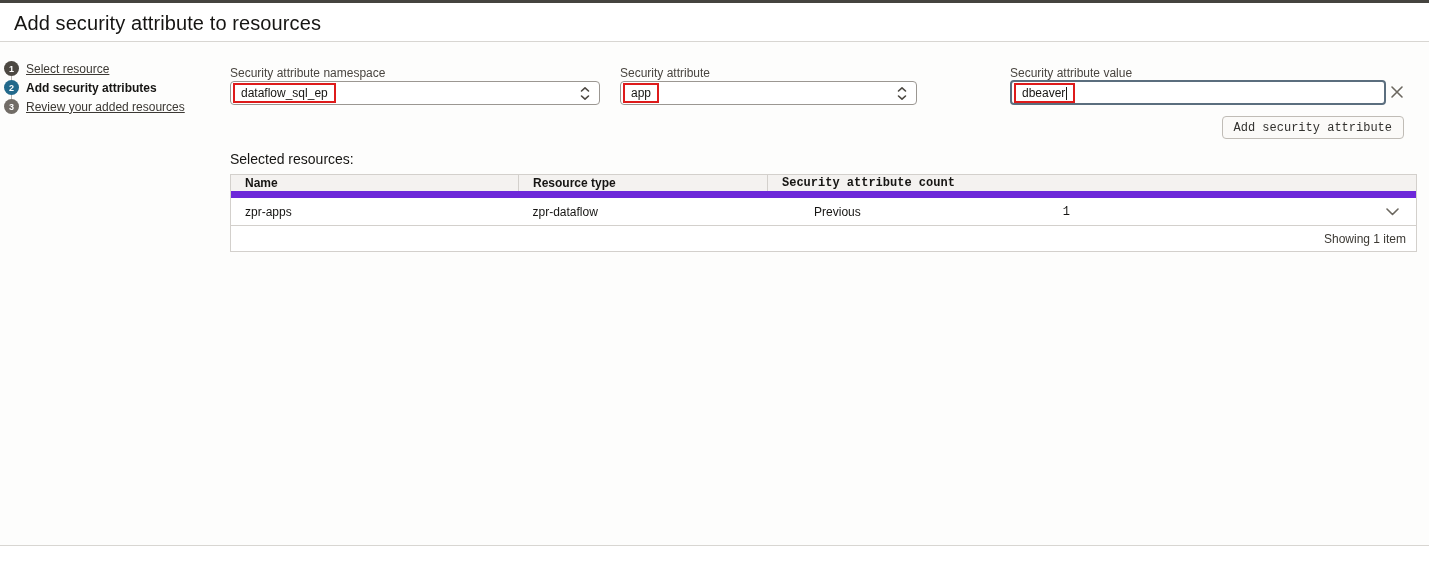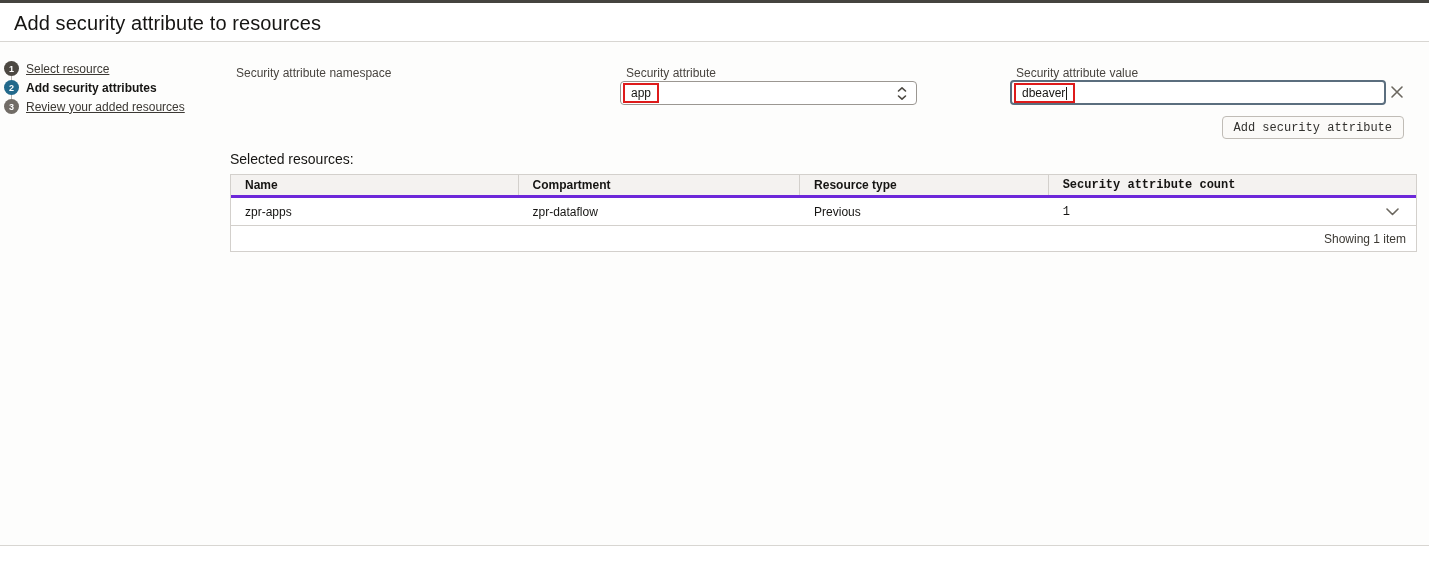--- a/index.html
+++ b/index.html
@@ -17,36 +17,36 @@
   .step + .step { margin-top: 0; }
   .step-circle { width: 15px; height: 15px; border-radius: 50%; color: #ffffff; font-size: 9px; font-weight: 700; display: flex; align-items: center; justify-content: center; flex: 0 0 15px; }
   .step:nth-child(1) .step-circle { background: #4c4842; }
   .step:nth-child(2) .step-circle { background: #22698b; }
   .step:nth-child(3) .step-circle { background: #716c66; }
   .step-label { margin-left: 7px; font-size: 12px; color: #3c3934; text-decoration: underline; cursor: pointer; white-space: nowrap; text-align: right; }
   .step.current .step-label { font-weight: 700; color: #161513; text-decoration: none; cursor: default; }
   .step-connector { position: absolute; left: 7px; top: -4px; width: 1px; height: 4px; background: #b7b3ae; }
 
   
-  .field-label { position: absolute; font-size: 12px; color: #494540; white-space: nowrap; margin-left: 6px; }
+  .field-label { position: absolute; font-size: 12px; color: #494540; white-space: nowrap; }
   .select-box, .input-box { position: absolute; height: 24px; background: #ffffff; border: 1px solid #9b9792; border-radius: 4px; }
   .input-box.focused { border: 2px solid #5b6e7e; height: 25px; }
   .updown-icon { position: absolute; right: 9px; top: 4px; width: 10px; height: 15px; }
   .updown-icon svg { display: block; }
   .annotation-box { position: absolute; left: 2px; top: 1px; height: 20px; border: 2px solid #de1b1b; display: flex; align-items: center; padding: 0 6px; background: transparent; }
   .annotation-box .val { font-size: 12px; color: #161513; white-space: nowrap; }
   .caret { width: 1px; height: 13px; background: #161513; margin-left: 1px; }
   .clear-icon { position: absolute; left: 1390px; top: 85px; width: 14px; height: 14px; cursor: pointer; }
   .add-attr-btn { position: absolute; top: 116px; right: 25px; height: 23px; padding: 0 11px; background: #fbfaf8; border: 1px solid #c0bcb6; border-radius: 4px; font-size: 12px; color: #32312e; font-family: Liberation Mono, monospace; cursor: pointer; }
 
   
   .resources-heading { position: absolute; left: 230px; top: 151px; font-size: 14px; color: #161513; }
   .res-table { position: absolute; left: 230px; top: 174px; width: 1187px; border: 1px solid #d3d0cc; background: #ffffff; font-size: 12px; }
   .t-row { display: flex; align-items: stretch; }
-  .t-head { background: #f4f2f0; border-bottom: 3px solid #6d28d9; height: 23px; }
+  .t-head { background: #f4f2f0; border-bottom: 7px solid #6d28d9; height: 23px; }
   .t-head .t-cell { font-weight: 700; color: #161513; }
   .t-body { height: 28px; border-bottom: 1px solid #d3d0cc; background: #ffffff; }
   .t-cell { display: flex; align-items: center; padding: 0 14px; overflow: hidden; white-space: nowrap; }
   .c1 { width: 288px; } .c2 { width: 282px; } .c3 { width: 249px; } .c4 { width: 320px; font-family: Liberation Mono, monospace; }
   .t-head .t-cell { border-right: 1px solid #d3d0cc; }
   .t-head .t-cell:last-child, .t-head .c-chevron { border-right: none; }
   .c-chevron { width: 48px; display: flex; align-items: center; justify-content: center; padding: 0; }
   .t-foot { height: 25px; background: #ffffff; display: flex; align-items: center; justify-content: flex-end; padding-right: 10px; color: #3c3934; }
   .row-chevron { cursor: pointer; display: flex; align-items: center; justify-content: center; width: 100%; height: 100%; }
 
@@ -85,20 +85,31 @@
       <span class="step-connector"></span>
       <span class="step-circle">3</span>
       <span class="step-label">Review your added resources</span>
     </div>
   </div>
 
   <div class="field-label" style="left:230px; top:66px;">Security attribute namespace</div>
   <div class="field-label" style="left:620px; top:66px;">Security attribute</div>
   <div class="field-label" style="left:1010px; top:66px;">Security attribute value</div>
 
+  <div class="select-box" style="left:230px; top:81px; width:370px;">
+    <span class="annotation-box">
+      <span class="val">dataflow_sql_ep</span>
+    </span>
+    <span class="updown-icon">
+      <svg width="10" height="15" viewBox="0 0 10 15">
+          <path class="icon-stroke-dark" d="M1.5 5 L5 1.8 L8.5 5"></path>
+          <path class="icon-stroke-dark" d="M1.5 10 L5 13.2 L8.5 10"></path>
+        </svg>
+    </span>
+  </div>
 
   <div class="select-box" style="left:620px; top:81px; width:297px;">
     <span class="annotation-box">
       <span class="val">app</span>
     </span>
     <span class="updown-icon">
       <svg width="10" height="15" viewBox="0 0 10 15">
           <path class="icon-stroke-dark" d="M1.5 5 L5 1.8 L8.5 5"></path>
           <path class="icon-stroke-dark" d="M1.5 10 L5 13.2 L8.5 10"></path>
         </svg>
@@ -118,21 +129,20 @@
       </svg>
   </span>
 
   <button class="add-attr-btn">Add security attribute</button>
 
   <div class="resources-heading">Selected resources:</div>
 
   <div class="res-table">
     <div class="t-row t-head">
       <div class="t-cell c1">Name</div>
-      <div class="t-cell c2">Compartment</div>
       <div class="t-cell c3">Resource type</div>
       <div class="t-cell c4" style="border-right:none; width:368px;">Security attribute count</div>
     </div>
     <div class="t-row t-body">
       <div class="t-cell c1">zpr-apps</div>
       <div class="t-cell c2">zpr-dataflow</div>
       <div class="t-cell c3">Previous</div>
       <div class="t-cell c4">1</div>
       <div class="t-cell c-chevron">
         <span class="row-chevron">

